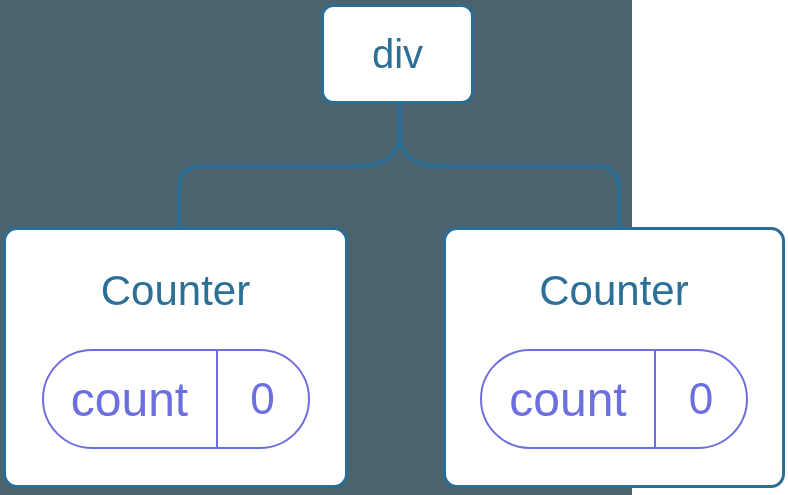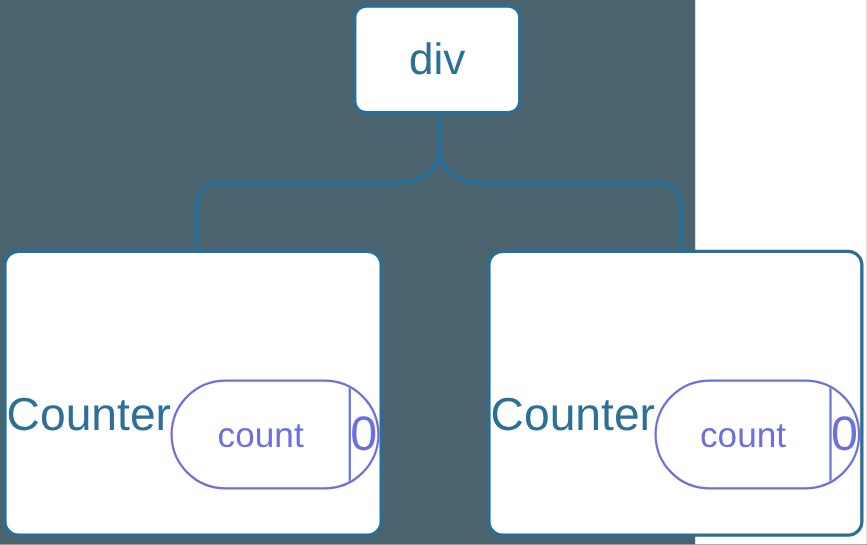--- a/index.html
+++ b/index.html
@@ -36,21 +36,21 @@
     width: 153px; height: 100px;
     border-radius: 12px;
     display: flex; align-items: center; justify-content: center;
     font-size: 40px;
     color: var(--node-text);
   }
   .counter-card {
     top: 227px;
     width: 345px; height: 261px;
     border-radius: 14px;
-    display: flex; flex-direction: row; align-items: center;
+    display: flex; flex-direction: column; align-items: center;
     padding-top: 39px;
   }
   .counter-card.left  { left: 3px; }
   .counter-card.right { left: 443px; width: 342px; }
   .counter-title {
     font-size: 42px;
     line-height: 44px;
     color: var(--node-text);
     text-align: center;
   }
@@ -60,21 +60,21 @@
     border: 2px solid var(--state-accent);
     border-radius: 50px;
     display: flex;
     overflow: hidden;
     color: var(--state-accent);
   }
   .state-key-cell {
     width: 174px;
     border-right: 2px solid var(--state-accent);
     display: flex; align-items: center; justify-content: center;
-    font-size: 32px;
+    font-size: 48px;
   }
   .state-value-cell {
     flex: 1;
     display: flex; align-items: center; justify-content: center;
     font-size: 44px;
   }
 </style>
 </head>
 <body>
 

